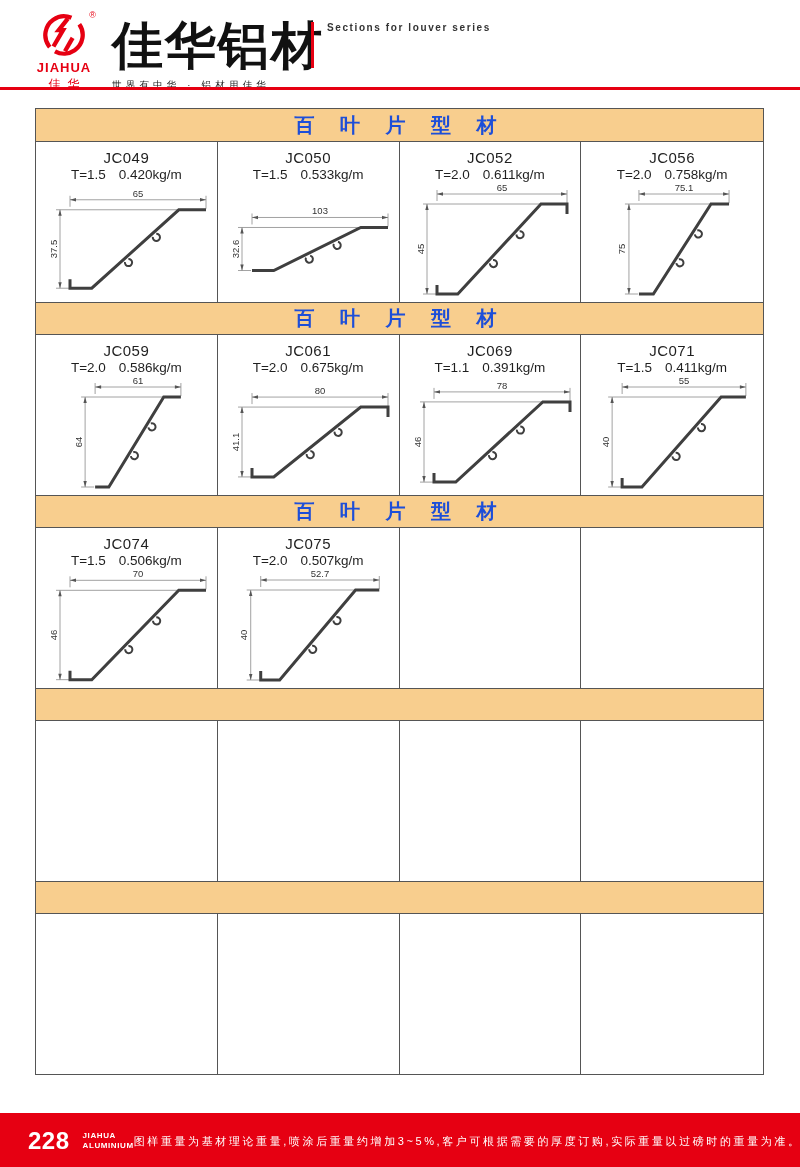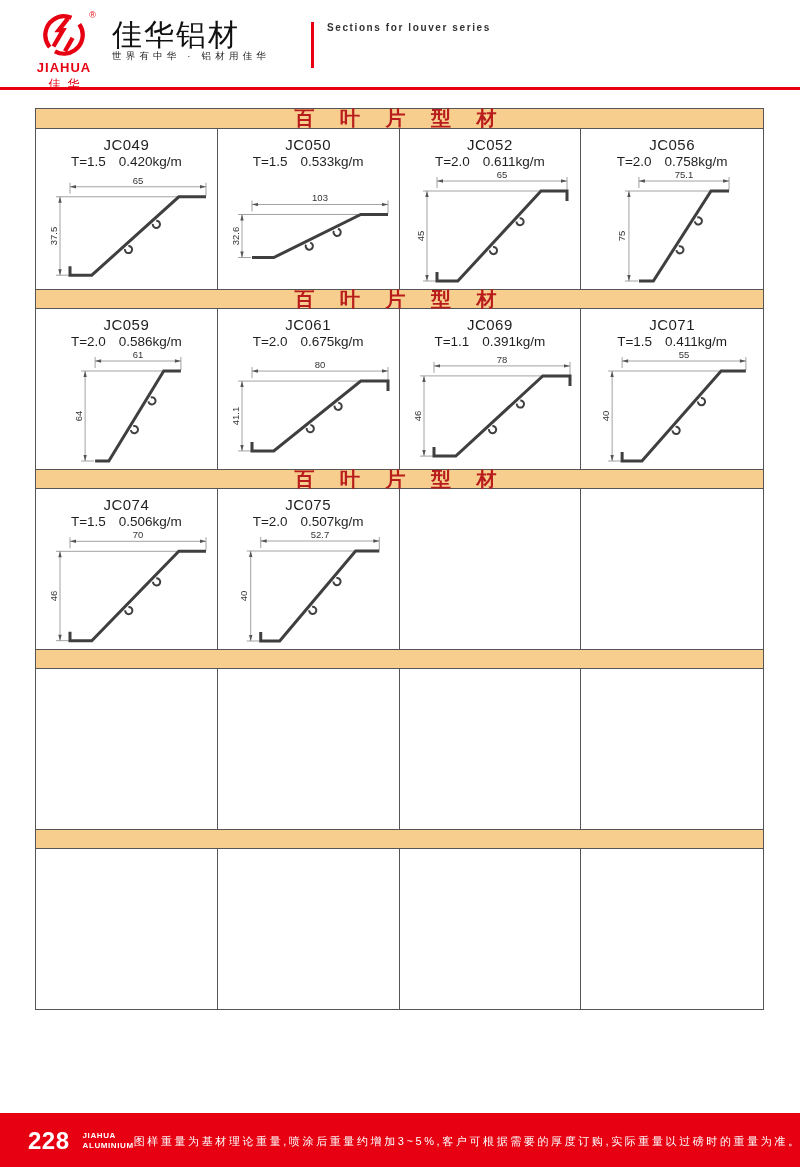--- a/index.html
+++ b/index.html
@@ -15,37 +15,37 @@
     font-family:"Liberation Sans","DejaVu Sans",sans-serif;color:var(--ink);
     overflow:hidden;
   }
   
   .logo{position:absolute;left:20px;top:12px;width:88px;text-align:center;}
   .logo .emblem-wrap{position:relative;display:inline-block;}
   .logo .reg{position:absolute;right:-9px;top:-2px;font-size:9px;color:var(--red);}
   .logo-en{color:var(--red);font-weight:bold;font-size:13px;letter-spacing:1px;margin-top:-2px;}
   .logo-cn{color:var(--red);font-weight:normal;font-size:12px;letter-spacing:7px;padding-left:7px;margin-top:1px;}
   .company{position:absolute;left:112px;top:20px;width:200px;}
-  .company-name{font-size:30px;font-weight:normal;letter-spacing:2px;line-height:1;white-space:nowrap;color:#111;}
-  .tagline{font-size:9.5px;letter-spacing:4.2px;color:#222;white-space:nowrap;}
+  .company-name{font-size:51px;font-weight:bold;letter-spacing:2px;line-height:1;white-space:nowrap;color:#111;}
+  .tagline{margin-top:8px;font-size:9.5px;letter-spacing:4.2px;color:#222;white-space:nowrap;}
   .v-divider{position:absolute;left:311px;top:22px;width:3px;height:46px;background:var(--red);}
   .series{position:absolute;left:327px;top:19px;}
   .series-cn{font-size:34px;font-weight:bold;letter-spacing:3px;line-height:1.1;white-space:nowrap;color:#111;}
   .series-en{font-size:10px;color:#333;letter-spacing:1.6px;margin-top:3px;font-weight:bold;white-space:nowrap;}
   .header-rule{position:absolute;left:0;top:87px;width:800px;height:2.5px;background:var(--red);}
   
   .profile-table{
     position:absolute;left:35px;top:108px;width:729px;
     border:1.5px solid var(--grid);background:#fff;
   }
   .band{
-    height:20px;background:var(--band);
+    height:33px;background:var(--band);
     border-top:1px solid var(--grid);border-bottom:1px solid var(--grid);
     display:flex;align-items:center;justify-content:center;
-    font-size:20px;font-weight:bold;color:#b91c1c;
+    font-size:20px;font-weight:bold;color:#1d4ed8;
     letter-spacing:10px;padding-left:2px;
   }
   .band:first-child{border-top:none;}
   .prow{display:flex;height:160px;background:#fff;}
   .cell{
     width:25%;border-right:1px solid var(--grid);
     display:flex;flex-direction:column;align-items:center;
     padding-top:7px;overflow:hidden;
   }
   .cell:last-child{border-right:none;}

